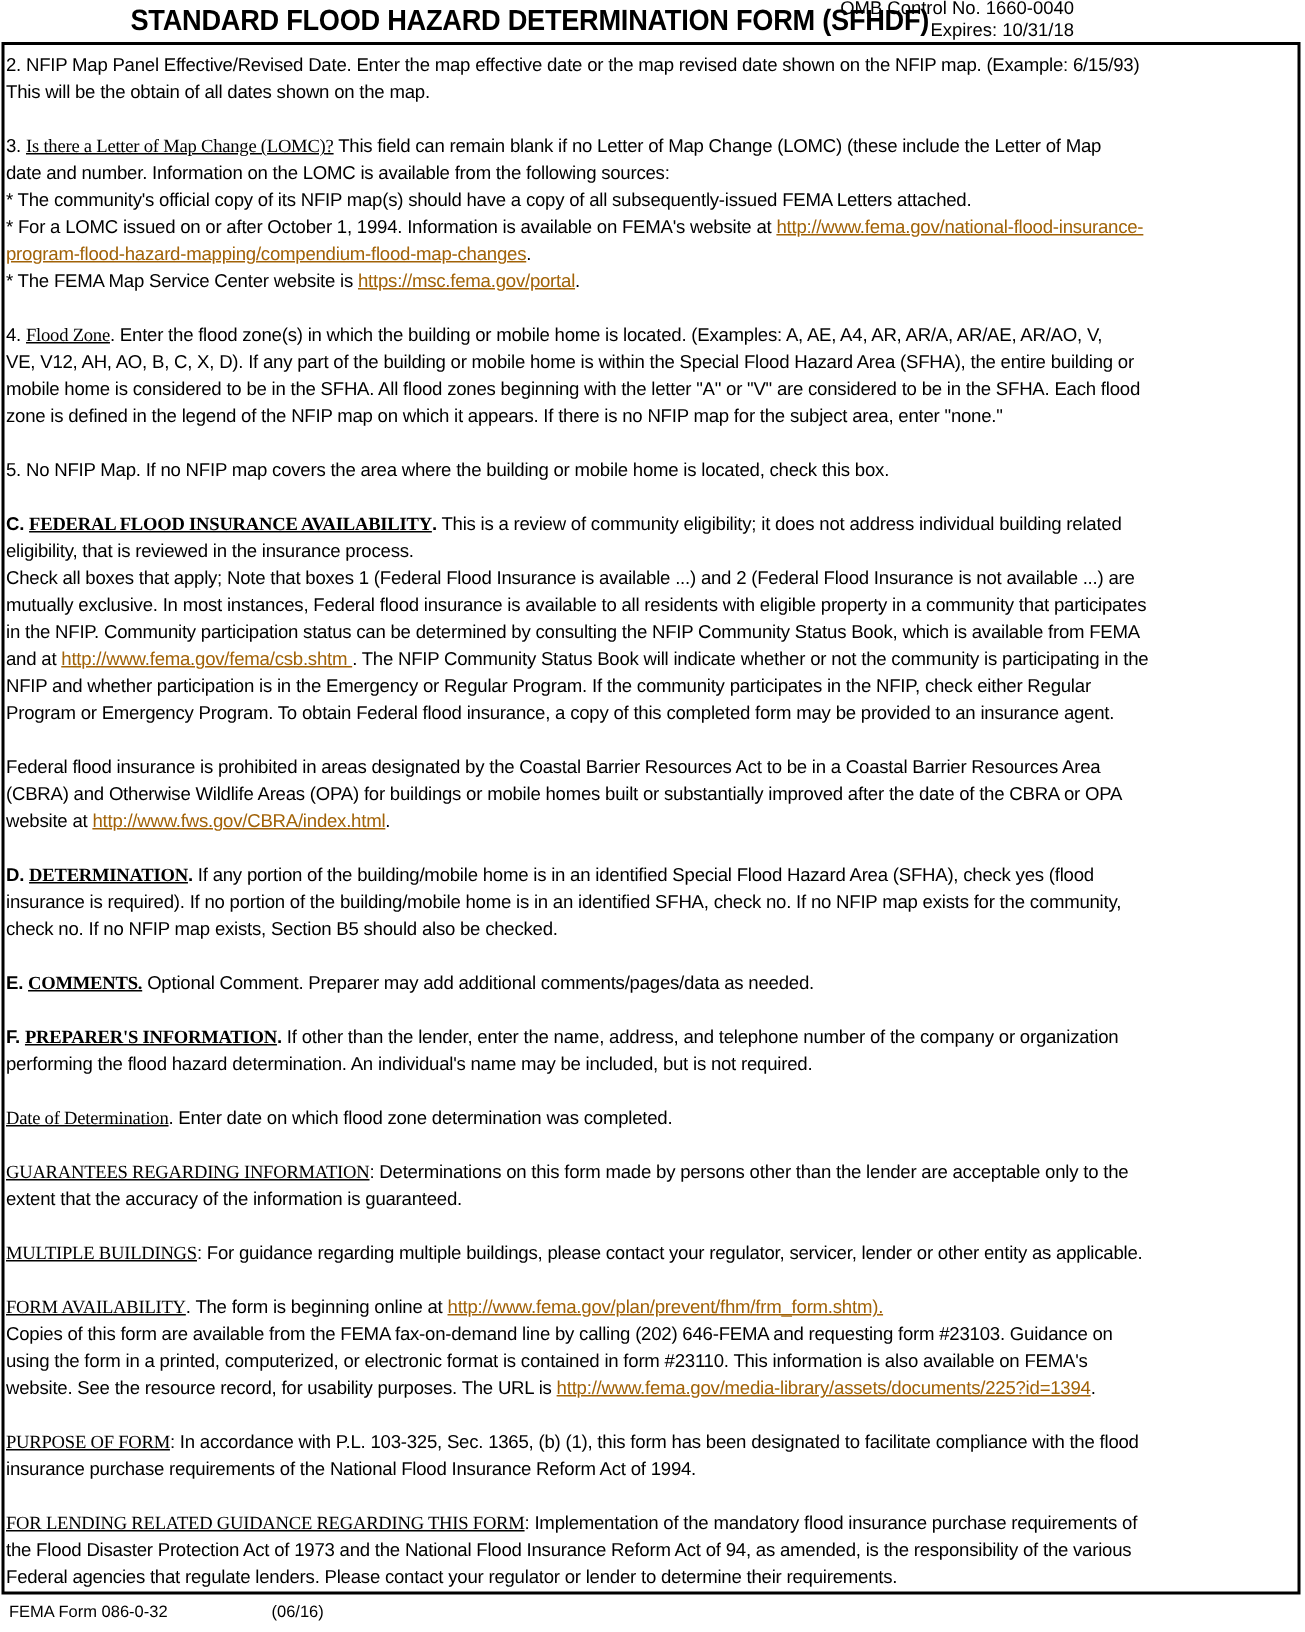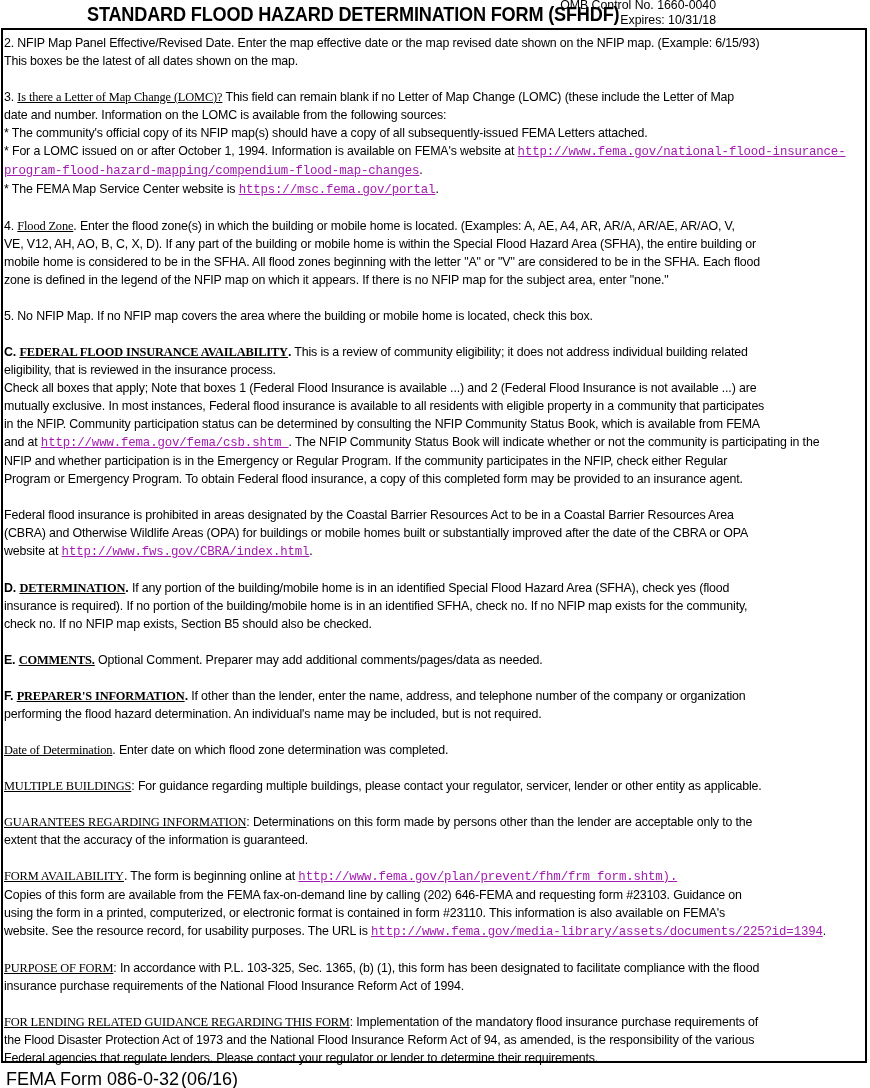--- a/index.html
+++ b/index.html
@@ -24,22 +24,22 @@
   }
   .content {
     position: absolute; left: 4px; top: 34px; width: 858px;
     font-size: 12.4px; line-height: 18px; letter-spacing: -0.15px;
   }
   .para { margin: 0 0 18px 0; }
   .para.tight { margin-bottom: 0; }
   .line { display: block; white-space: nowrap; }
   .u { text-decoration: underline; font-family: Liberation Serif, serif; }
   .b { font-weight: bold; }
-  a.link { color: #a21caf; text-decoration: underline; font-family: Liberation Mono, monospace; }
-  .footer { position: absolute; left: 0; top: 1068px; width: 870px; height: 18px; font-size: 18px; }
+  a.link { color: #a16207; text-decoration: underline; }
+  .footer { position: absolute; left: 0; top: 1068px; width: 870px; height: 18px; font-size: 11px; }
   .footer .left { position: absolute; left: 6px; top: 1px; white-space: nowrap; }
   .footer .date { position: absolute; left: 181px; top: 1px; white-space: nowrap; }
   .footer .right { position: absolute; right: 8px; top: 1px; white-space: nowrap; margin-top: 26px; }
 </style>
 </head>
 <body>
 
 <div class="header">
   <div class="title">STANDARD FLOOD HAZARD DETERMINATION FORM (SFHDF)</div>
   <div class="omb">
@@ -47,21 +47,21 @@
     <div>Expires: 10/31/18</div>
   </div>
 </div>
 
 <div class="box"></div>
 
 <div class="content">
 
   <div class="para">
     <span class="line">2. NFIP Map Panel Effective/Revised Date. Enter the map effective date or the map revised date shown on the NFIP map. (Example: 6/15/93)</span>
-    <span class="line">This boxes be the latest of all dates shown on the map.</span>
+    <span class="line">This will be the obtain of all dates shown on the map.</span>
   </div>
 
   <div class="para">
     <span class="line"><span>3. </span><span class="u">Is there a Letter of Map Change (LOMC)?</span><span> This field can remain blank if no Letter of Map Change (LOMC) (these include the Letter of Map</span></span>
     <span class="line">date and number.  Information on the LOMC is available from the following sources:</span>
     <span class="line">* The community's official copy of its NFIP map(s) should have a copy of all subsequently-issued FEMA Letters attached.</span>
     <span class="line"><span>* For a LOMC issued on or after October 1, 1994. Information is available on FEMA's website at </span><a class="link">http://www.fema.gov/national-flood-insurance-</a></span>
     <span class="line"><a class="link">program-flood-hazard-mapping/compendium-flood-map-changes</a><span>.</span></span>
     <span class="line"><span>* The FEMA Map Service Center website is </span><a class="link">https://msc.fema.gov/portal</a><span>.</span></span>
   </div>
@@ -108,26 +108,26 @@
   <div class="para">
     <span class="line"><span class="b">F. </span><span class="b u">PREPARER'S INFORMATION</span><span class="b">.</span><span> If other than the lender, enter the name, address, and telephone number of the company or organization</span></span>
     <span class="line">performing the flood hazard determination. An individual's name may be included, but is not required.</span>
   </div>
 
   <div class="para">
     <span class="line"><span class="u">Date of Determination</span><span>. Enter date on which flood zone determination was completed.</span></span>
   </div>
 
   <div class="para">
-    <span class="line"><span class="u">MULTIPLE BUILDINGS</span><span>: For guidance regarding multiple buildings, please contact your regulator, servicer, lender or other entity as applicable.</span></span>
+    <span class="line"><span class="u">GUARANTEES REGARDING INFORMATION</span><span>: Determinations on this form made by persons other than the lender are acceptable only to the</span></span>
+    <span class="line">extent that the accuracy of the information is guaranteed.</span>
   </div>
 
   <div class="para">
-    <span class="line"><span class="u">GUARANTEES REGARDING INFORMATION</span><span>: Determinations on this form made by persons other than the lender are acceptable only to the</span></span>
-    <span class="line">extent that the accuracy of the information is guaranteed.</span>
+    <span class="line"><span class="u">MULTIPLE BUILDINGS</span><span>: For guidance regarding multiple buildings, please contact your regulator, servicer, lender or other entity as applicable.</span></span>
   </div>
 
   <div class="para">
     <span class="line"><span class="u">FORM AVAILABILITY</span><span>.  The form is beginning online at </span><a class="link">http://www.fema.gov/plan/prevent/fhm/frm_form.shtm).</a></span>
     <span class="line">Copies of this form are available from the FEMA fax-on-demand line by calling (202) 646-FEMA and requesting form #23103. Guidance on</span>
     <span class="line">using the form in a printed, computerized, or electronic format is contained in form #23110.  This information is also available on FEMA's</span>
     <span class="line"><span>website. See the resource record, for usability purposes. The URL is </span><a class="link">http://www.fema.gov/media-library/assets/documents/225?id=1394</a><span>.</span></span>
   </div>
 
   <div class="para">

